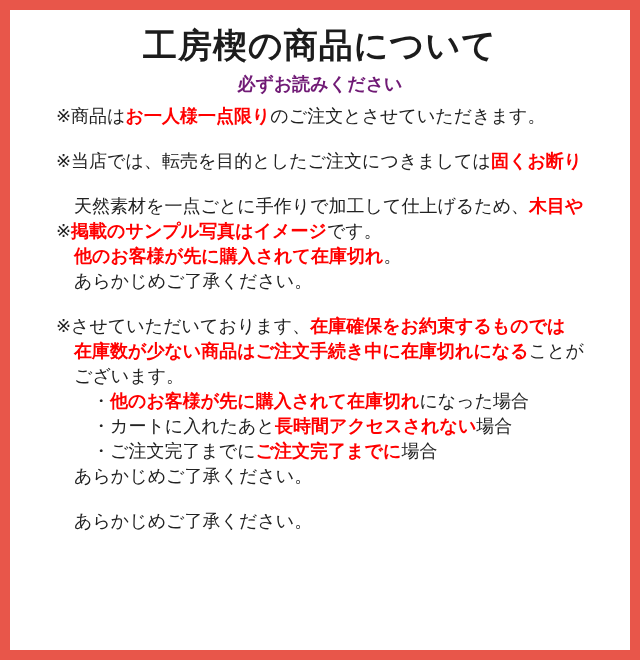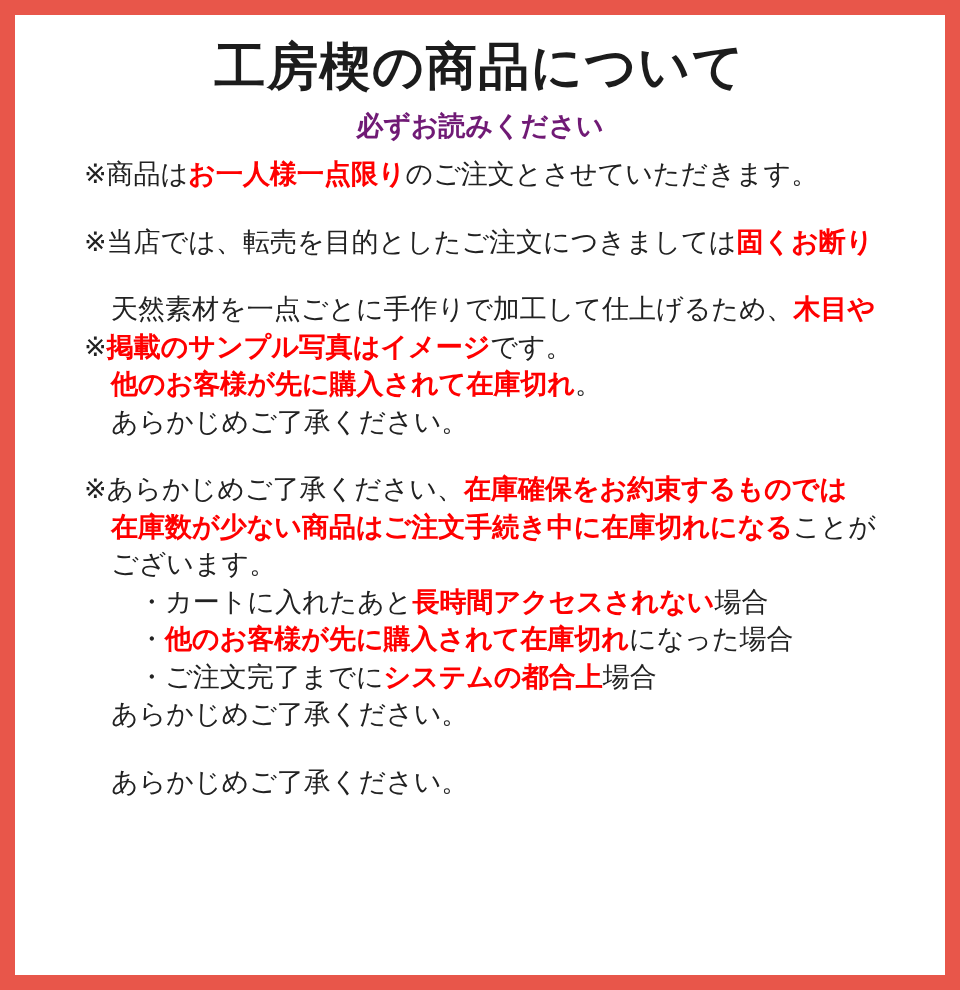--- a/index.html
+++ b/index.html
@@ -71,25 +71,25 @@
       <div class="section">
         <div class="line indent-0"><span class="seg">※当店では、転売を目的としたご注文につきましては</span><span class="seg red">固くお断り</span></div>
       </div>
       <div class="section">
         <div class="line indent-1"><span class="seg">天然素材を一点ごとに手作りで加工して仕上げるため、</span><span class="seg red">木目や</span></div>
         <div class="line indent-0"><span class="seg">※</span><span class="seg red">掲載のサンプル写真はイメージ</span><span class="seg">です。</span></div>
         <div class="line indent-1"><span class="seg red">他のお客様が先に購入されて在庫切れ</span><span class="seg">。</span></div>
         <div class="line indent-1"><span class="seg">あらかじめご了承ください。</span></div>
       </div>
       <div class="section">
-        <div class="line indent-0"><span class="seg">※あらかじめご了承ください、</span><span class="seg red">在庫確保をお約束するものでは</span></div>
+        <div class="line indent-0"><span class="seg">※させていただいております、</span><span class="seg red">在庫確保をお約束するものでは</span></div>
         <div class="line indent-1"><span class="seg red">在庫数が少ない商品はご注文手続き中に在庫切れになる</span><span class="seg">ことが</span></div>
         <div class="line indent-1"><span class="seg">ございます。</span></div>
+        <div class="line indent-2"><span class="seg">・</span><span class="seg red">他のお客様が先に購入されて在庫切れ</span><span class="seg">になった場合</span></div>
         <div class="line indent-2"><span class="seg">・カートに入れたあと</span><span class="seg red">長時間アクセスされない</span><span class="seg">場合</span></div>
-        <div class="line indent-2"><span class="seg">・</span><span class="seg red">他のお客様が先に購入されて在庫切れ</span><span class="seg">になった場合</span></div>
-        <div class="line indent-2"><span class="seg">・ご注文完了までに</span><span class="seg red">システムの都合上</span><span class="seg">場合</span></div>
+        <div class="line indent-2"><span class="seg">・ご注文完了までに</span><span class="seg red">ご注文完了までに</span><span class="seg">場合</span></div>
         <div class="line indent-1"><span class="seg">あらかじめご了承ください。</span></div>
       </div>
       <div class="section">
         <div class="line indent-1"><span class="seg">あらかじめご了承ください。</span></div>
       </div>
     </div>
 </div>
 
 </body></html>

